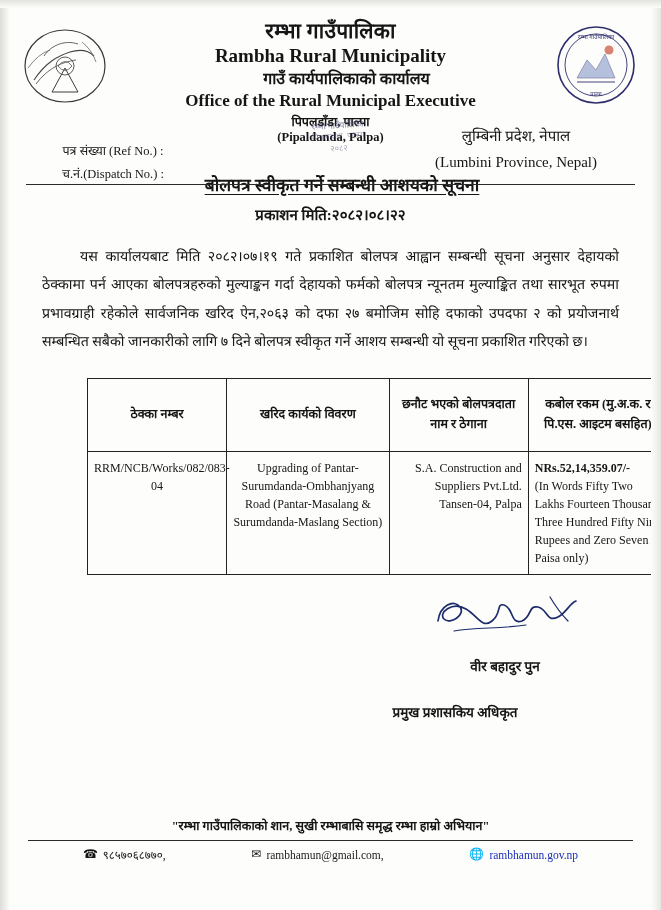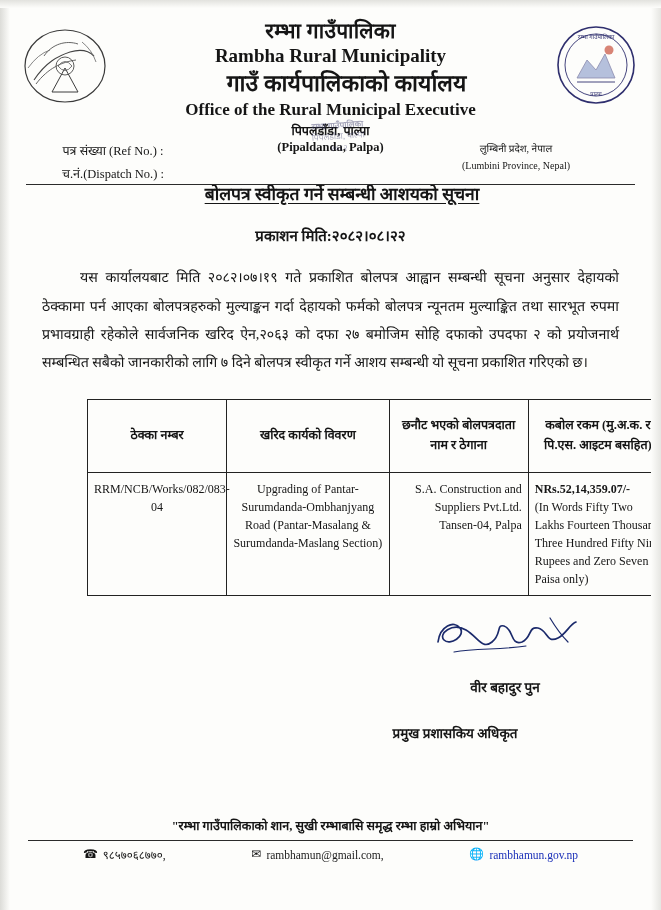--- a/index.html
+++ b/index.html
@@ -59,21 +59,21 @@
     font-weight: bold;
     letter-spacing: 0.3px;
     line-height: 1.25;
   }
   .org-en-1 {
     font-size: 19px;
     font-weight: bold;
     line-height: 1.3;
   }
   .org-np-2 {
-    font-size: 23px;
+    font-size: 16px;
     font-weight: bold;
     line-height: 1.3;
     padding-left: 32px;
   }
   .org-en-2 {
     font-size: 17px;
     font-weight: bold;
     line-height: 1.3;
   }
   .place-block {
@@ -102,24 +102,24 @@
   .refline {
     position: absolute;
     left: 62px;
     top: 140px;
     font-size: 12.5px;
     line-height: 1.85;
   }
   .provline {
     position: absolute;
     right: 30px;
-    top: 140px;
+    top: 124px;
     width: 230px;
     text-align: center;
-    font-size: 10px;
+    font-size: 15px;
     line-height: 1.7;
   }
 
   .rule {
     position: absolute;
     left: 26px;
     right: 26px;
     top: 184px;
     border-top: 1px solid #2b2b2b;
   }
@@ -128,21 +128,21 @@
   .doc-title {
     margin-top: 26px;
     text-align: center;
     font-size: 17.5px;
     font-weight: bold;
     text-decoration: underline;
     text-underline-offset: 3px;
     padding-left: 23px;
   }
   .pub-date {
-    margin-top: 20px;
+    margin-top: 8px;
     text-align: center;
     font-size: 15px;
     font-weight: bold;
   }
 
   
   .body-para {
     margin: 18px 42px 0 42px;
     font-size: 14.2px;
     line-height: 2.0;

